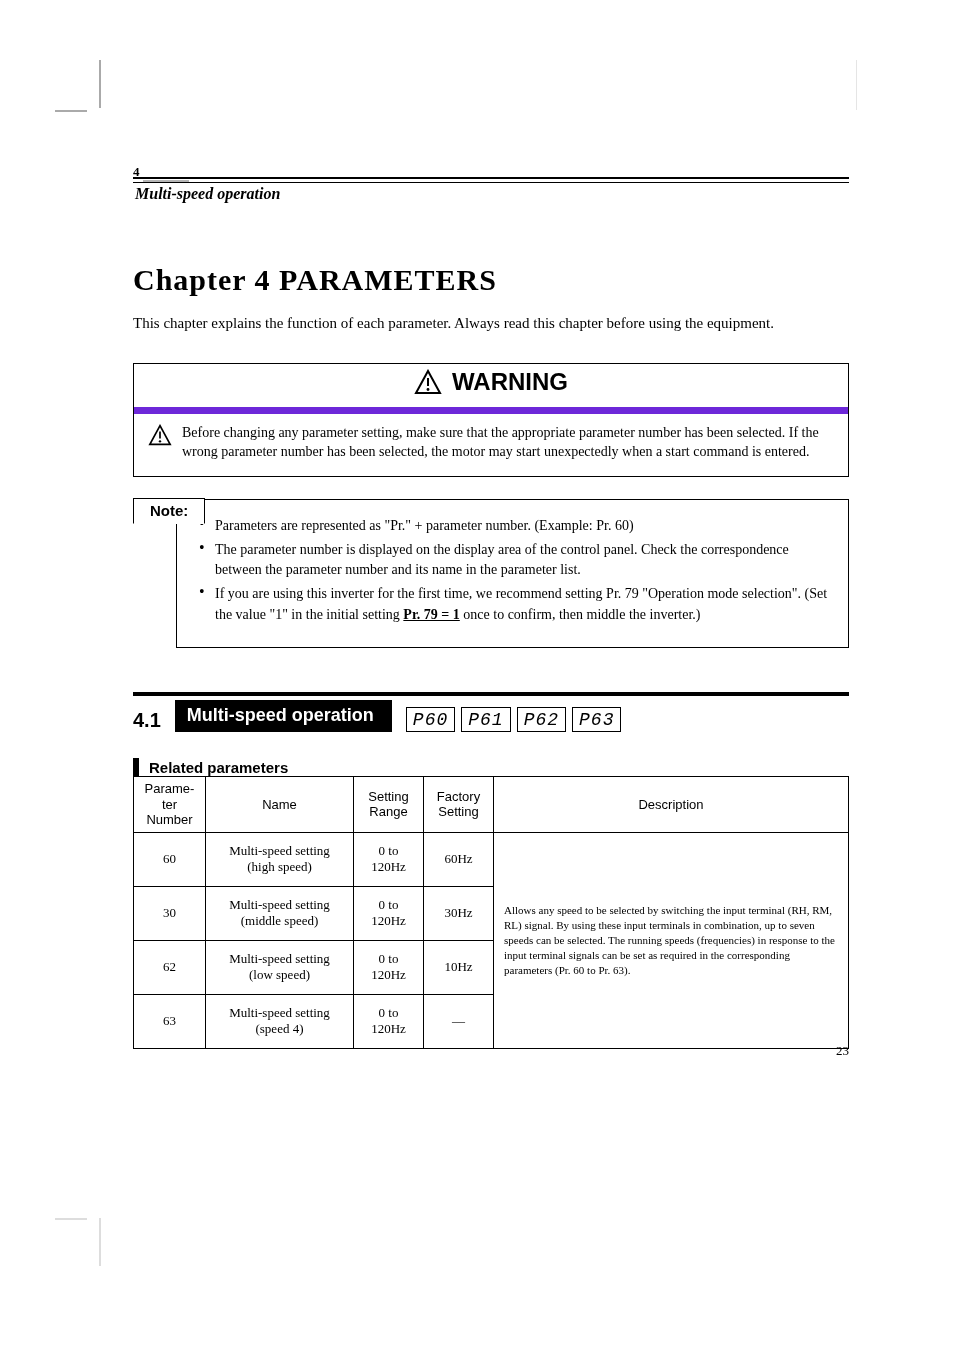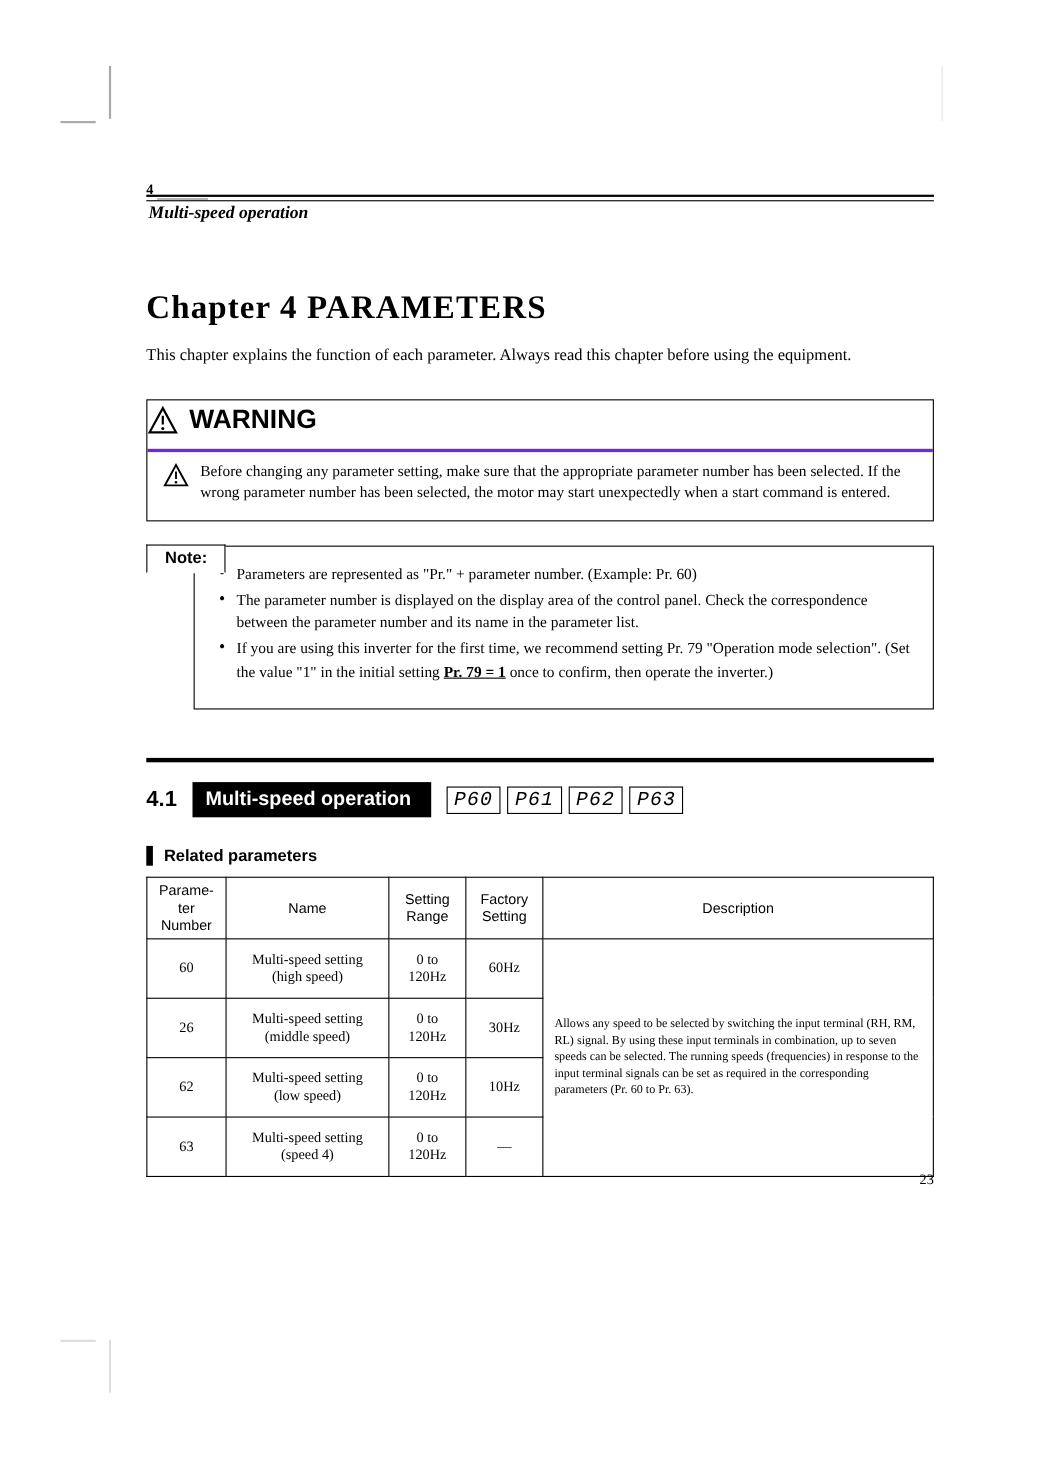--- a/index.html
+++ b/index.html
@@ -67,22 +67,22 @@
     line-height: 1.45;
   }
 
   
   .warn-box {
     margin-top: 28px;
     border: 1.5px solid #000;
     width: 100%;
   }
   .warn-header {
-    border-bottom: 3px solid #6d28d9;
-    text-align: left;
+    border-bottom: 7px solid #6d28d9;
+    text-align: center;
     padding: 4px 0 8px 0;
   }
   .warn-header-inner {
     display: inline-flex;
     align-items: center;
     gap: 10px;
     font-family: Arial, Helvetica, sans-serif;
     font-size: 24px;
     font-weight: bold;
   }
@@ -139,23 +139,23 @@
     text-decoration: underline;
     font-weight: bold;
   }
 
   
   .sec-bar-line {
     border-top: 4px solid #000;
     margin-top: 44px;
   }
   .sec-bar {
-    margin-top: 18px;
+    margin-top: 4px;
     display: flex;
-    align-items: center;
+    align-items: flex-end;
     gap: 14px;
   }
   .sec-num {
     font-family: Arial, sans-serif;
     font-weight: bold;
     font-size: 20px;
   }
   .sec-title-box {
     background: #000;
     color: #fff;
@@ -190,21 +190,20 @@
     font-weight: bold;
     font-family: Arial, sans-serif;
     font-size: 15px;
   }
   .params-heading .tick {
     width: 6px; height: 18px; background: #000;
   }
 
   
   table.params {
-    margin-top: 10px;
     border-collapse: collapse;
     width: 100%;
     font-size: 13px;
   }
   table.params th, table.params td {
     border: 1px solid #000;
     padding: 4px 6px;
     vertical-align: middle;
   }
   table.params th {
@@ -281,21 +280,21 @@
 
     <div class="note-wrap">
       <div class="note-tab">Note:</div>
       <div class="note-box">
         <ul>
           <li>Parameters are represented as "Pr." + parameter number. (Example: Pr. 60)</li>
           <li>The parameter number is displayed on the display area of the control panel. Check the correspondence between the parameter number and its name in the parameter list.</li>
           <li>
             <span>If you are using this inverter for the first time, we recommend setting Pr. 79 "Operation mode selection". (Set the value "1" in the initial setting </span>
             <span class="strong-underline">Pr. 79 = 1</span>
-            <span> once to confirm, then operate the inverter.)</span>
+            <span> once to confirm, then middle the inverter.)</span>
           </li>
         </ul>
       </div>
     </div>
 
     <div class="sec-bar-line"></div>
     <div class="sec-bar">
       <span class="sec-num">4.1</span>
       <span class="sec-title-box">Multi-speed operation</span>
       <span class="seg7-group">
@@ -323,21 +322,21 @@
       </thead>
       <tbody>
         <tr class="rowh">
           <td class="c">60</td>
           <td class="c">Multi-speed setting<br>(high speed)</td>
           <td class="c">0 to<br>120Hz</td>
           <td class="c">60Hz</td>
           <td class="desc" rowspan="4">Allows any speed to be selected by switching the input terminal (RH, RM, RL) signal. By using these input terminals in combination, up to seven speeds can be selected. The running speeds (frequencies) in response to the input terminal signals can be set as required in the corresponding parameters (Pr. 60 to Pr. 63).</td>
         </tr>
         <tr class="rowh">
-          <td class="c">26</td>
+          <td class="c">30</td>
           <td class="c">Multi-speed setting<br>(middle speed)</td>
           <td class="c">0 to<br>120Hz</td>
           <td class="c">30Hz</td>
         </tr>
         <tr class="rowh">
           <td class="c">62</td>
           <td class="c">Multi-speed setting<br>(low speed)</td>
           <td class="c">0 to<br>120Hz</td>
           <td class="c">10Hz</td>
         </tr>

